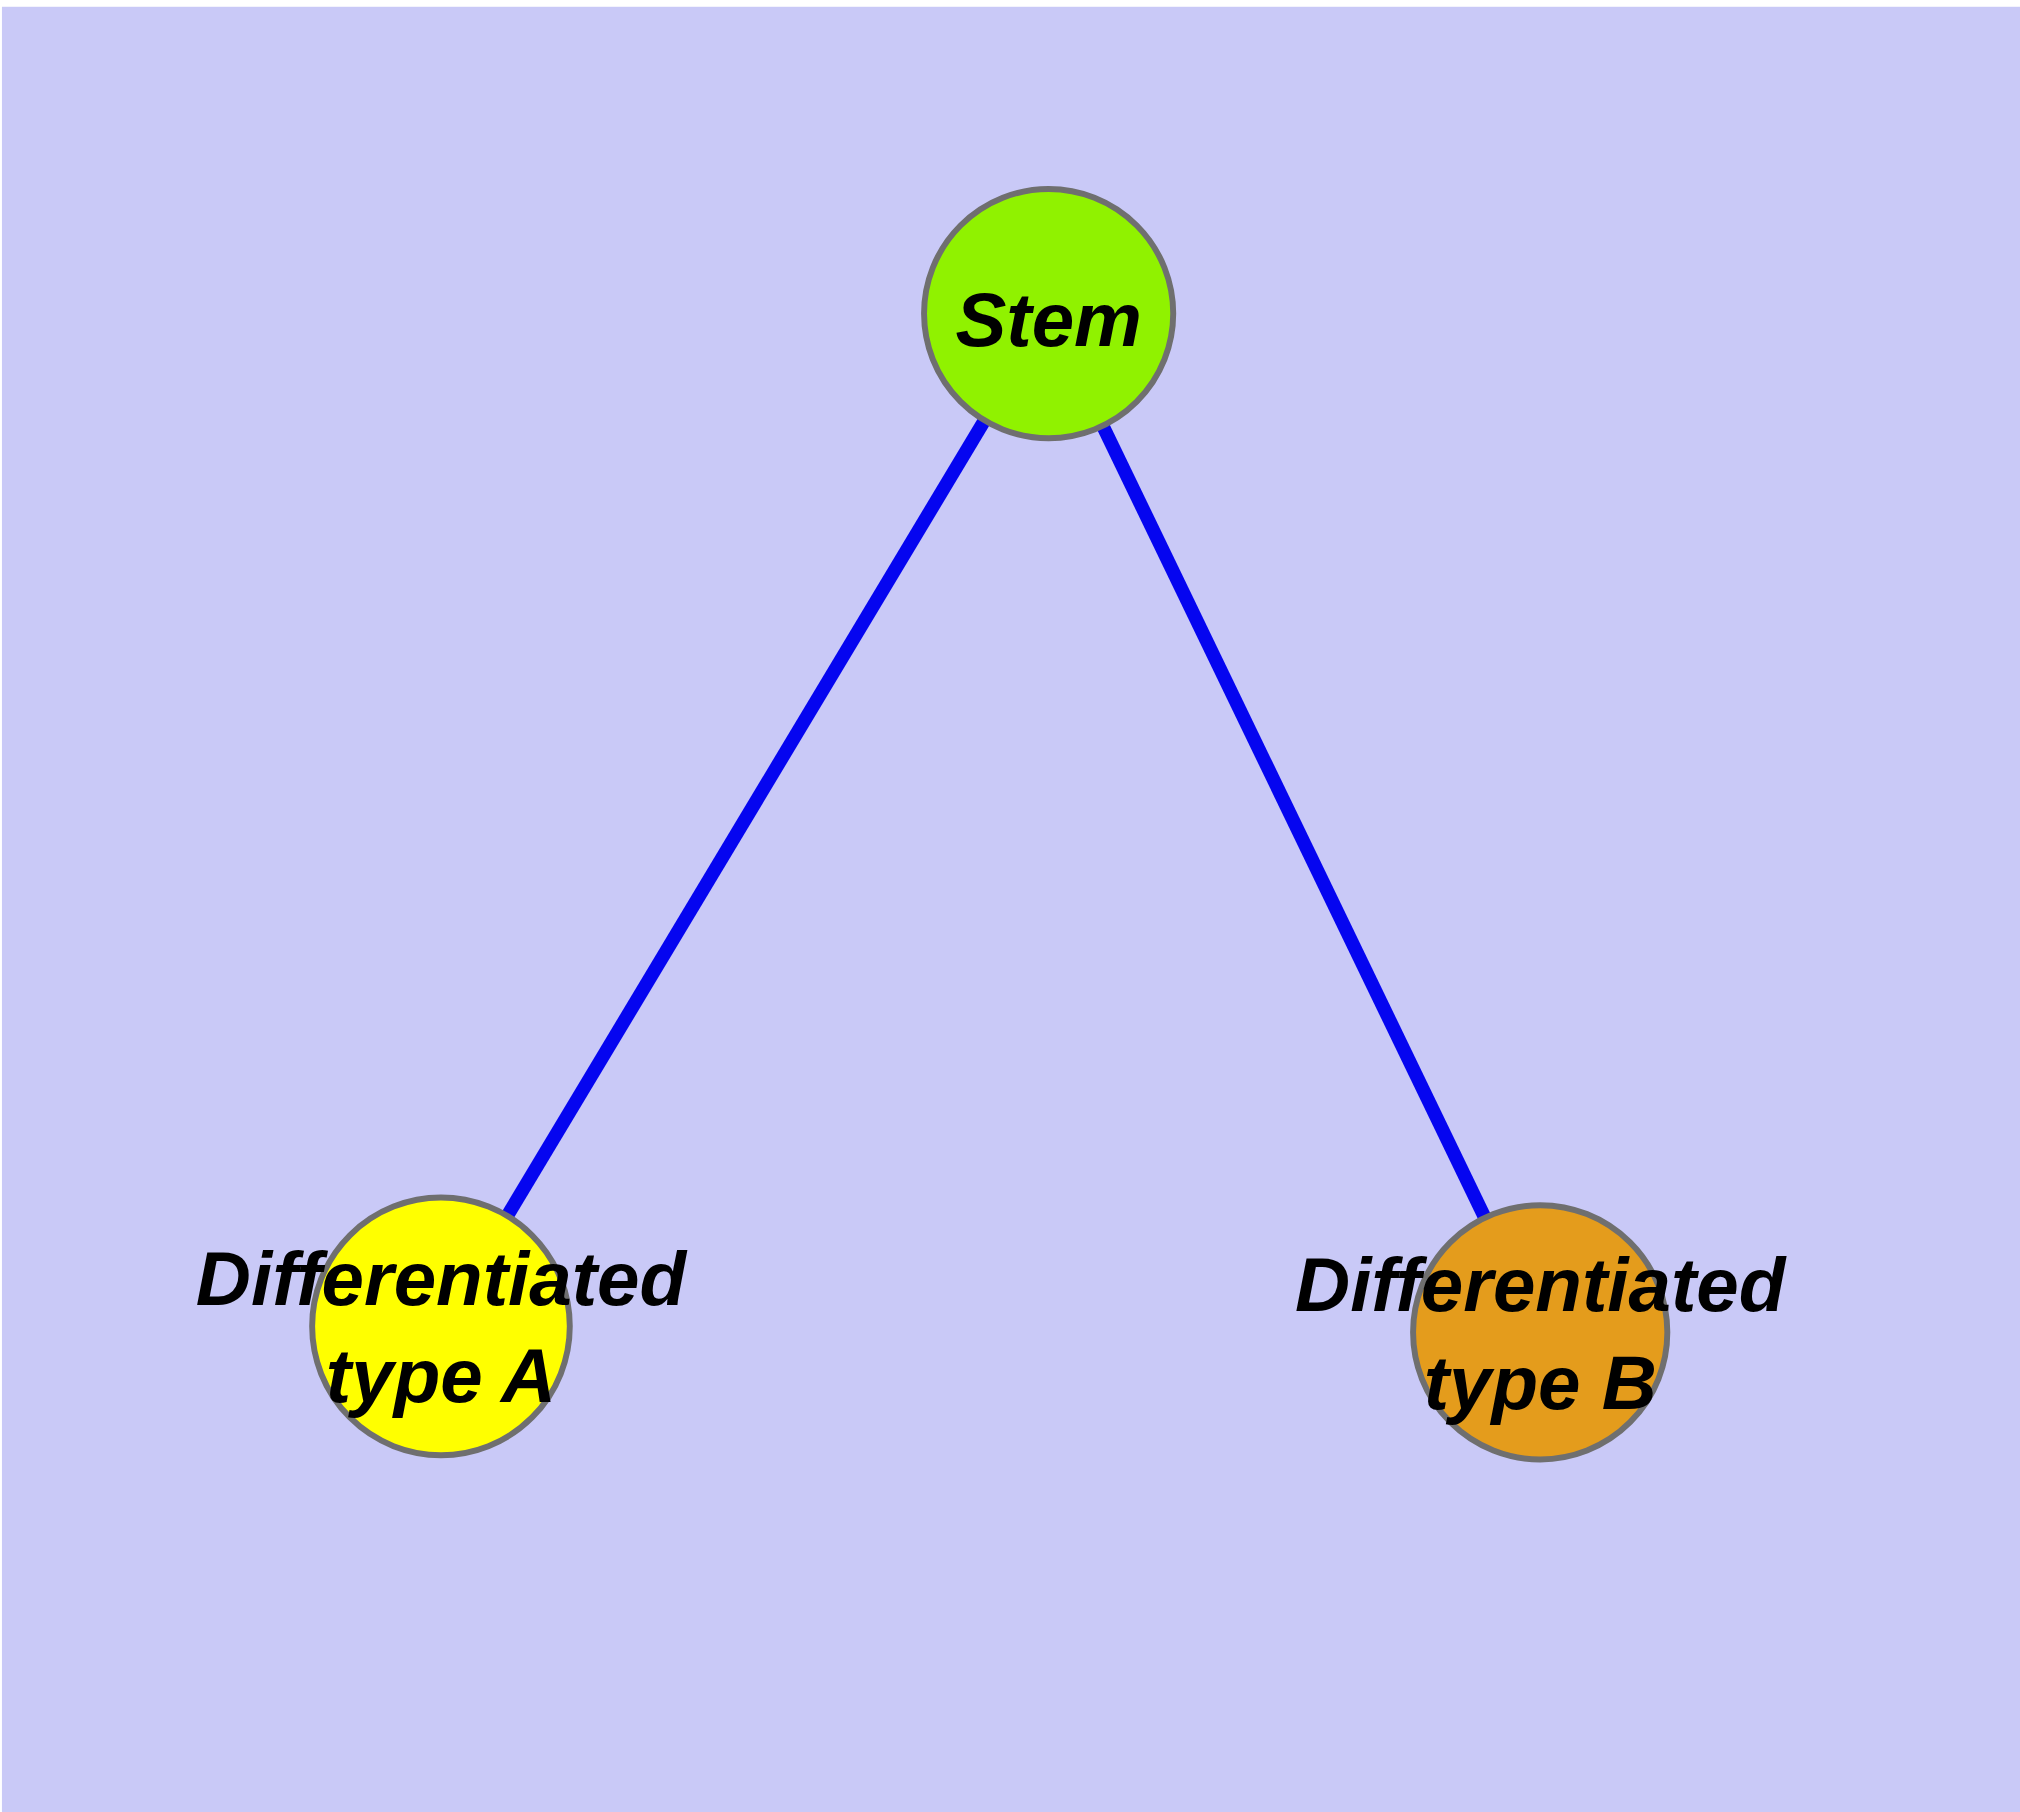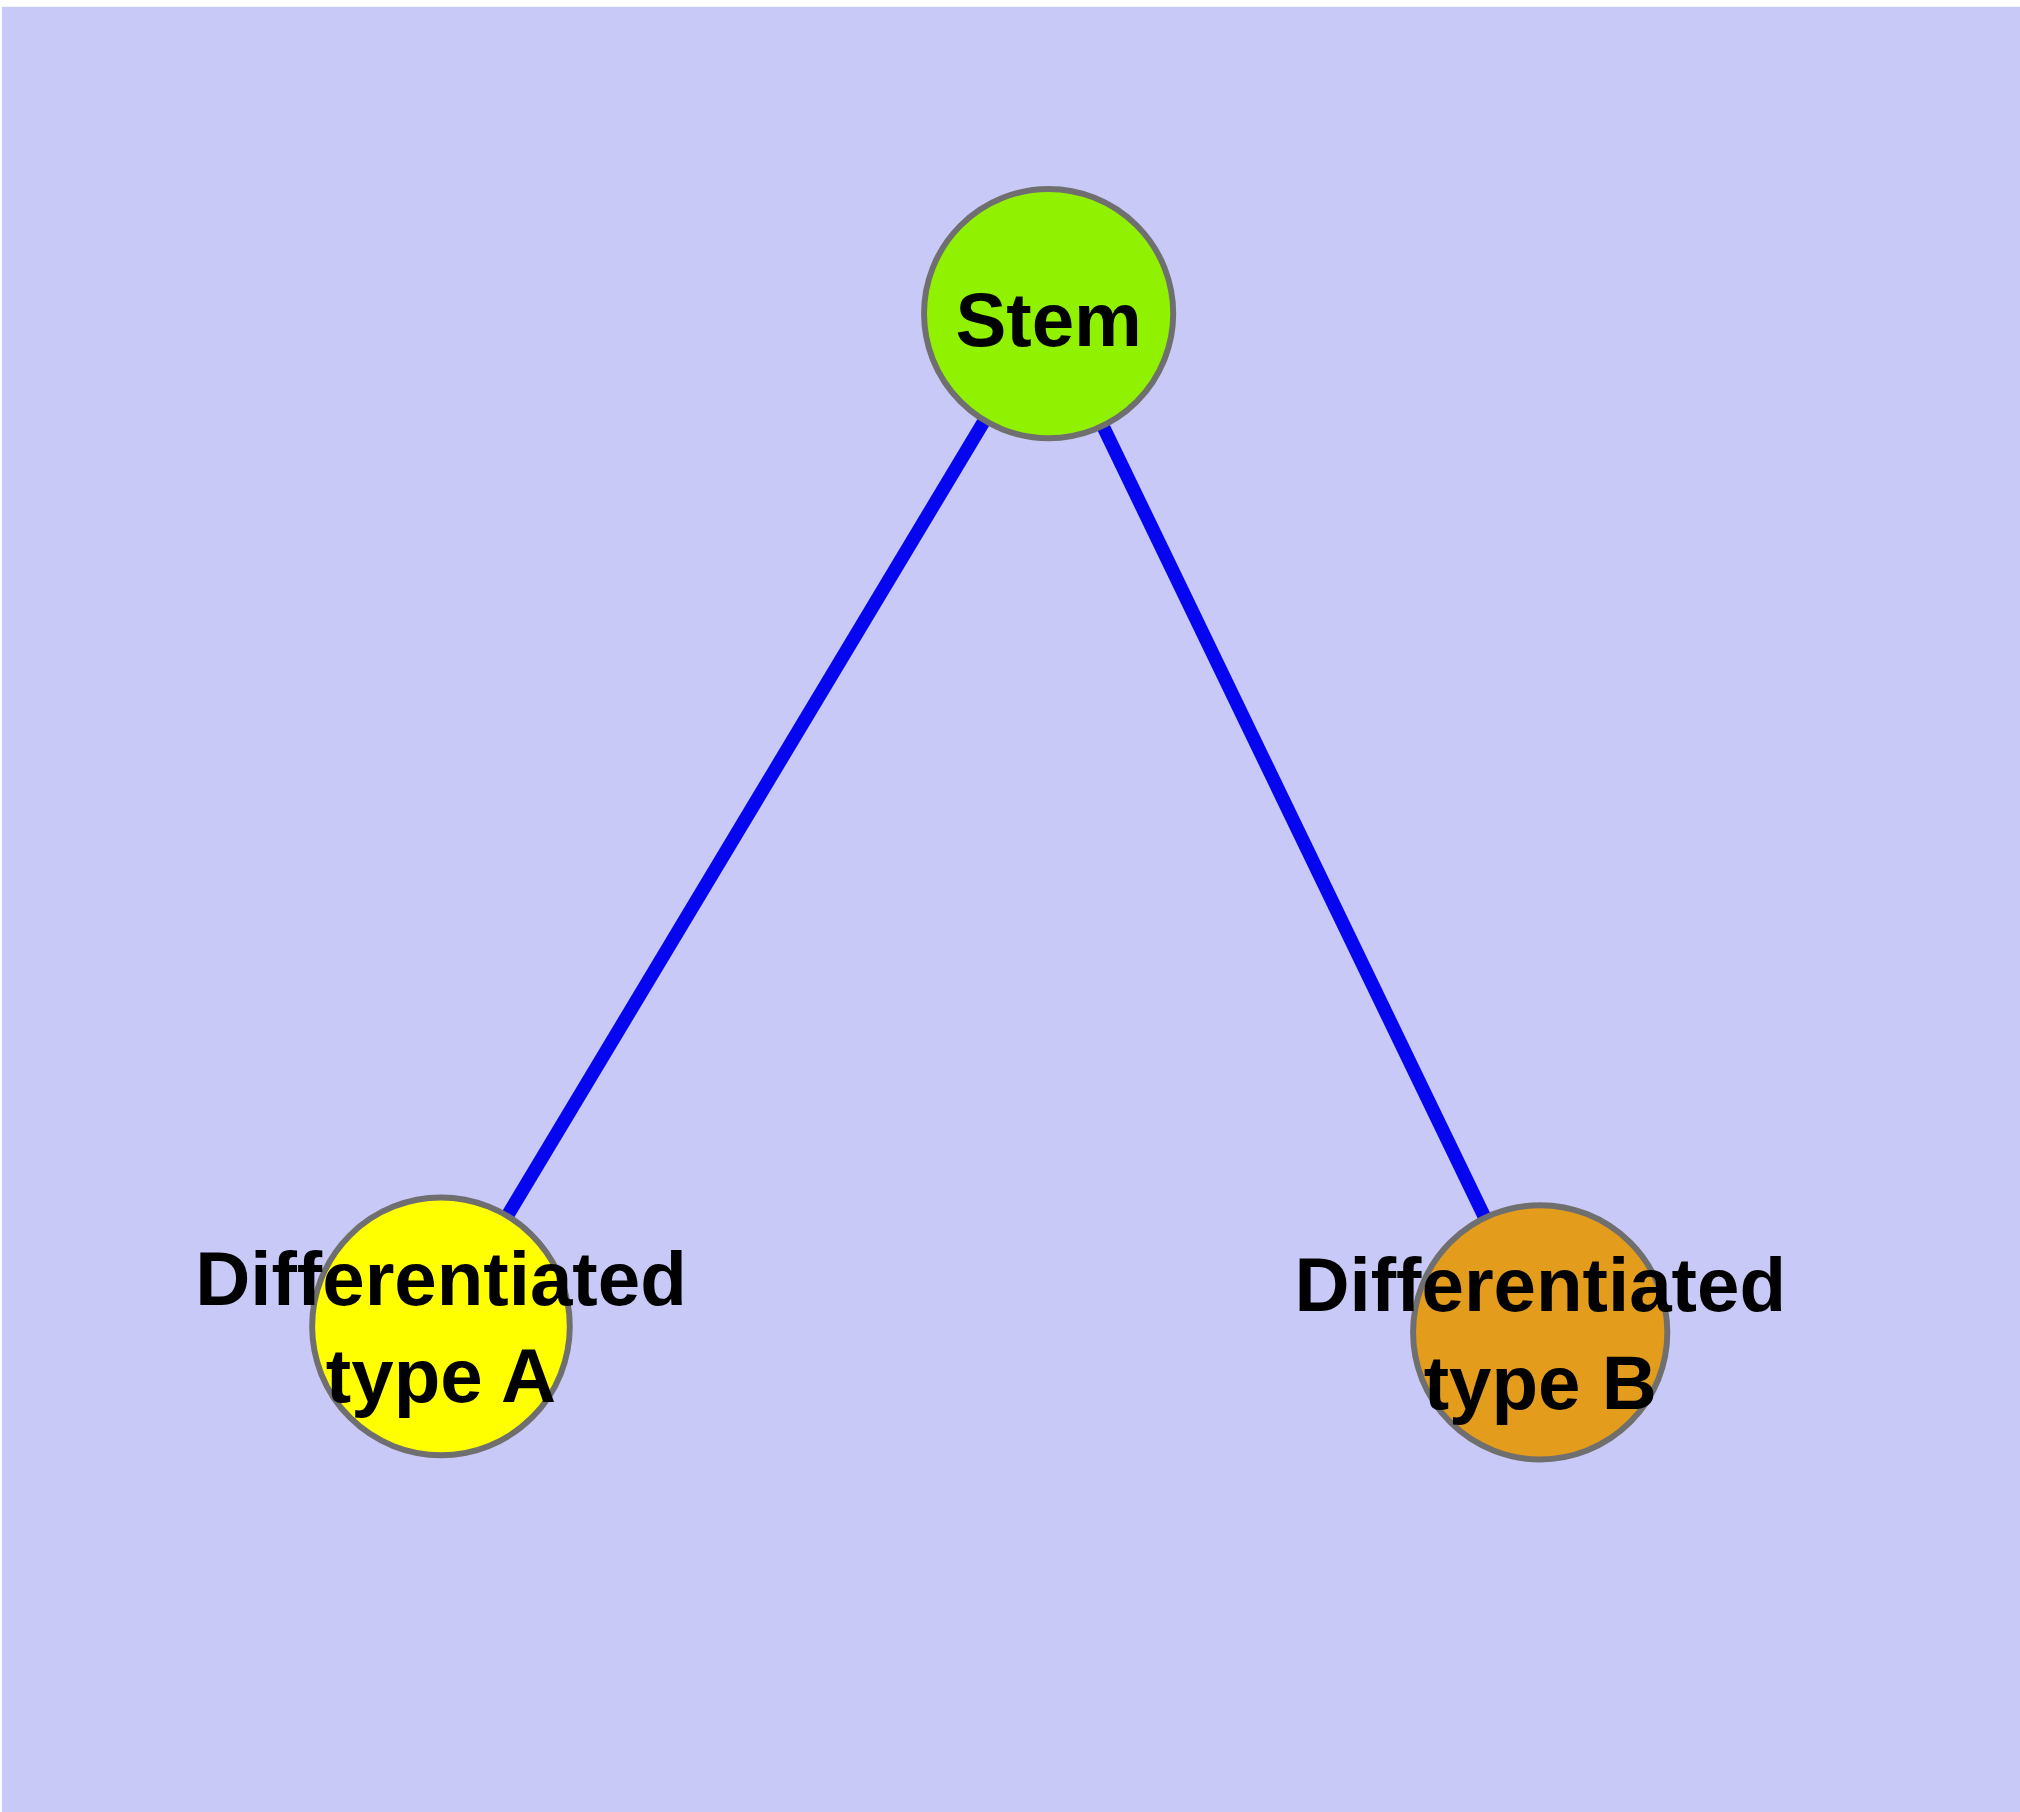--- a/index.html
+++ b/index.html
@@ -30,21 +30,21 @@
     font-family: "Liberation Sans", sans-serif;
     font-weight: bold;
     font-size: 90px;
     text-anchor: middle;
     dominant-baseline: central;
   }
 </style>
 </head>
 <body>
 
-<div class="canvas-frame" style="background: rgb(255, 255, 255);">
+<div class="canvas-frame" style="background: rgb(255, 255, 255); font-style: italic;">
 
   <svg class="graph-svg" width="2021" height="1812" viewBox="0 0 2384 2138">
 
     <rect x="2" y="8" width="2382" height="2130" fill="#c9c9f7"></rect>
 
     <line x1="1237" y1="370" x2="520" y2="1565" class="edge" style="stroke: rgb(5, 5, 240);"></line>
     <line x1="1237" y1="370" x2="1817" y2="1572" class="edge" style="stroke: rgb(5, 5, 240);"></line>
 
     <circle cx="1237" cy="370" r="147" class="node" fill="#90f200" style="stroke: rgb(111, 111, 111);"></circle>
 

